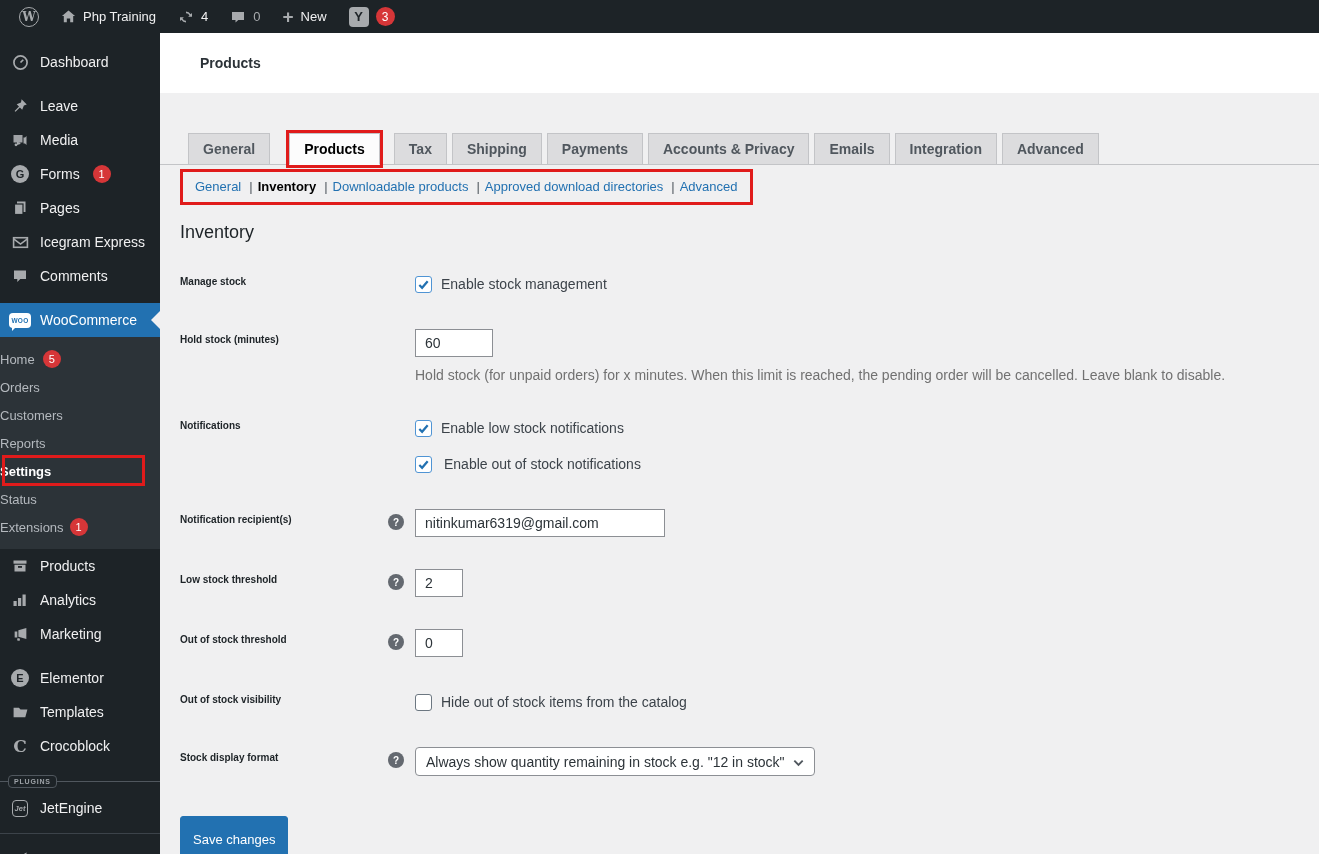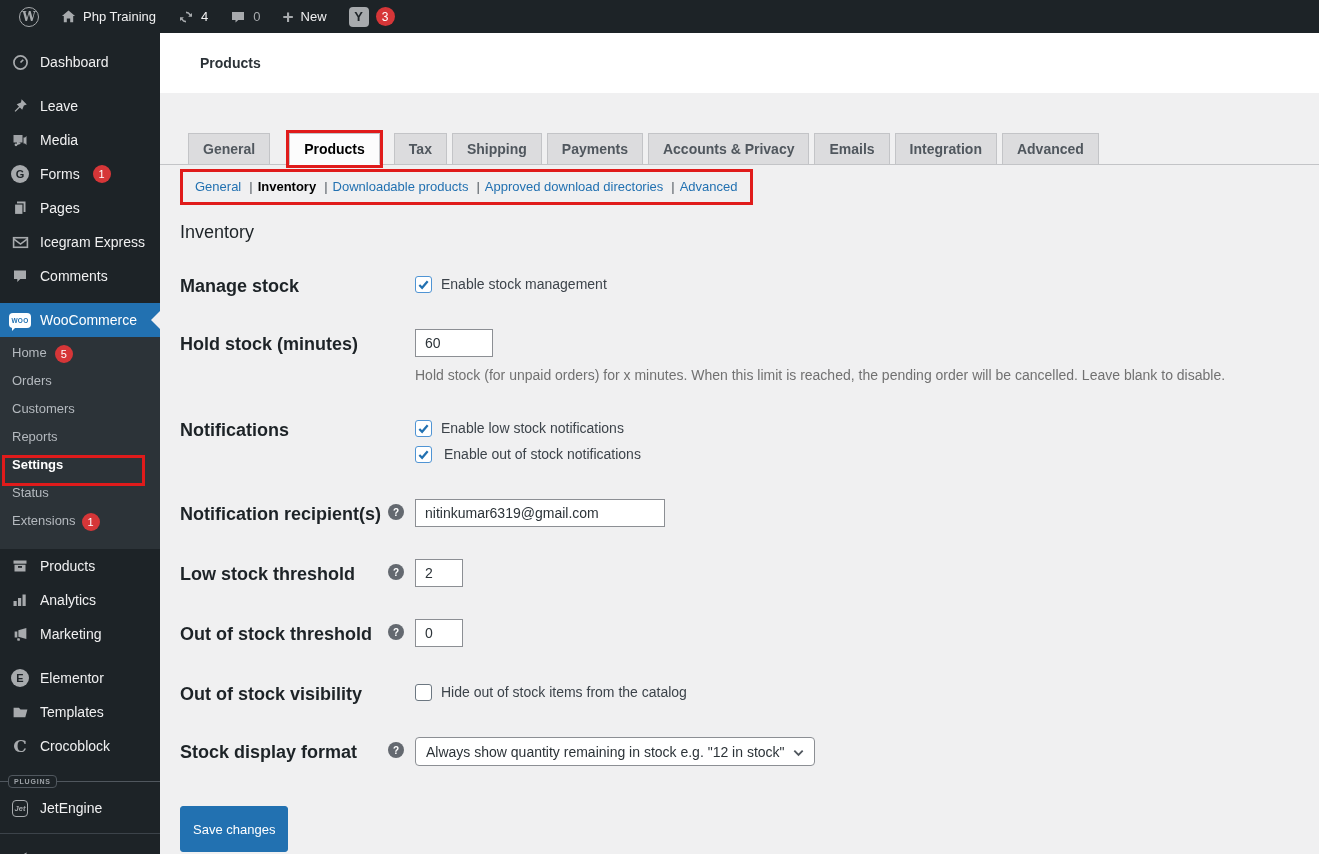--- a/index.html
+++ b/index.html
@@ -50,21 +50,21 @@
     content:""; position:absolute; right:0; top:50%; transform:translateY(-50%);
     border:9px solid transparent; border-right-color:#f0f0f1; border-left-width:0;
   }
   .menu-sep { height:10px; }
   .badge {
     min-width:18px; height:18px; border-radius:50%; background:#d63638; color:#fff;
     display:inline-flex; align-items:center; justify-content:center; font-size:11px;
     margin-left:4px; padding:0 2px; font-weight:normal;
   }
   .submenu { background:#2c3338; padding:8px 0; font-size:13px; }
-  .sub-item { height:28px; display:flex; padding-left:12px; color:#b4b9be; cursor:pointer; position:relative; }
+  .sub-item { height:28px; display:flex; align-items:center; padding-left:0; color:#b4b9be; cursor:pointer; position:relative; }
   .sub-item.current { color:#fff; font-weight:bold; }
   .annot-settings {
     position:absolute; left:2px; right:15px; top:-2px; bottom:-1px;
     border:3px solid #e01b1b; pointer-events:none;
   }
   .woo-bubble {
     background:#fff; color:#2271b1; border-radius:4px; font-size:6.5px; font-weight:bold;
     width:22px; height:15px; display:flex; align-items:center; justify-content:center; letter-spacing:.3px;
     position:relative;
   }
@@ -108,29 +108,29 @@
     display:inline-block; margin:4px 0 0 20px; border:3px solid #e01b1b;
     padding:7px 12px 8px; font-size:13px; color:#3c434a;
   }
   .subnav a { color:#2271b1; text-decoration:none; cursor:pointer; }
   .subnav .current { color:#000; font-weight:bold; }
   .subnav .sep { color:#50575e; margin:0 5px 0 8px; }
   .section-heading { margin:17px 0 0 20px; font-size:18px; font-weight:500; color:#1d2327; }
 
   .form { margin:28px 0 0 20px; }
   .frow { display:flex; align-items:flex-start; margin-bottom:32px; }
-  .flabel { width:208px; flex:none; font-size:18px; font-weight:600; color:#1d2327; padding-top:5px; }
+  .flabel { width:208px; flex:none; font-size:10px; font-weight:600; color:#1d2327; padding-top:5px; }
   .fhelp { width:27px; flex:none; padding-top:5px; }
   .help-tip {
     width:16px; height:16px; border-radius:50%; background:#646970; color:#fff;
     font-size:10px; font-weight:bold; display:flex; align-items:center; justify-content:center; cursor:pointer;
   }
   .fcontrol { font-size:14px; color:#3c434a; }
   .cb-line { display:flex; align-items:center; gap:9px; height:26px; cursor:pointer; }
-  .cb-line + .cb-line { margin-top:0;gap:12px; }
+  .cb-line + .cb-line { margin-top:10px;gap:12px; }
   .cbox {
     width:17px; height:17px; border:1px solid #6c7781; border-radius:3px; background:#fff;
     display:flex; align-items:center; justify-content:center; flex:none;
   }
   .cbox.checked { border-color:#4f94d4; }
   .txt { 
     height:28px; border:1px solid #8c8f94; border-radius:0; background:#fff;
     padding:0 9px; font-size:14px; color:#2c3338; font-family:"Liberation Sans",sans-serif;
   }
   .w-hold { width:78px; }

